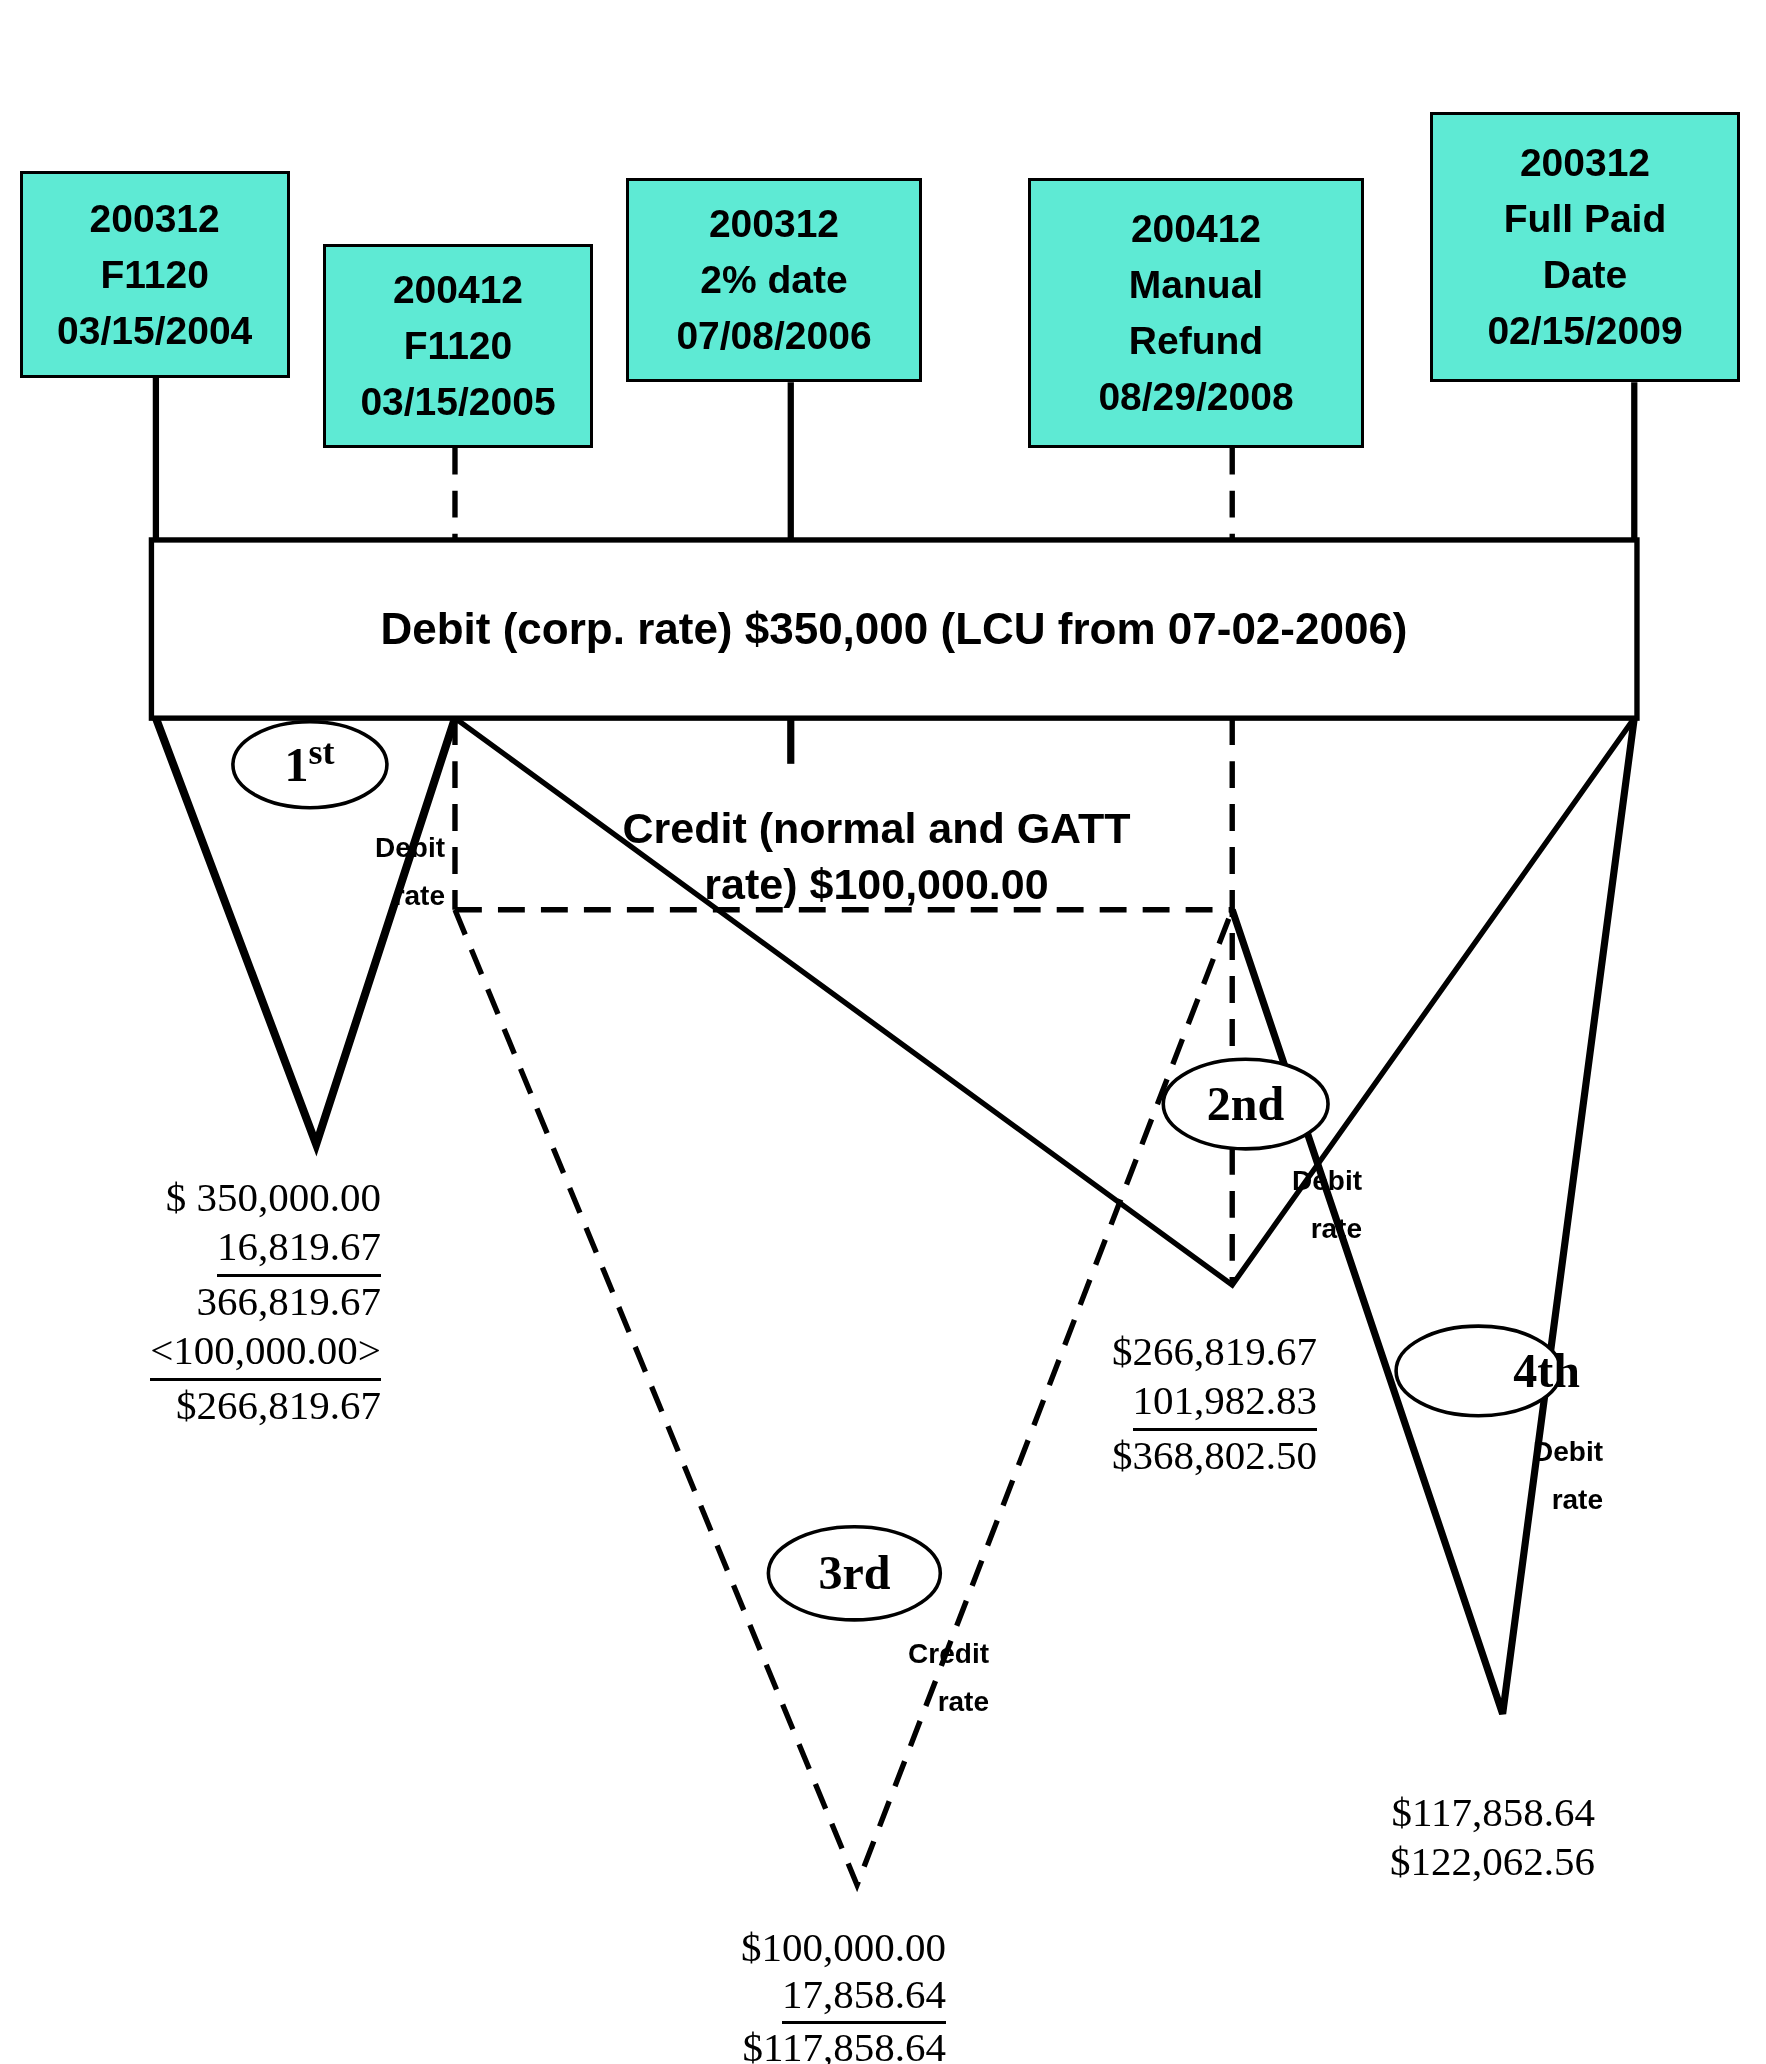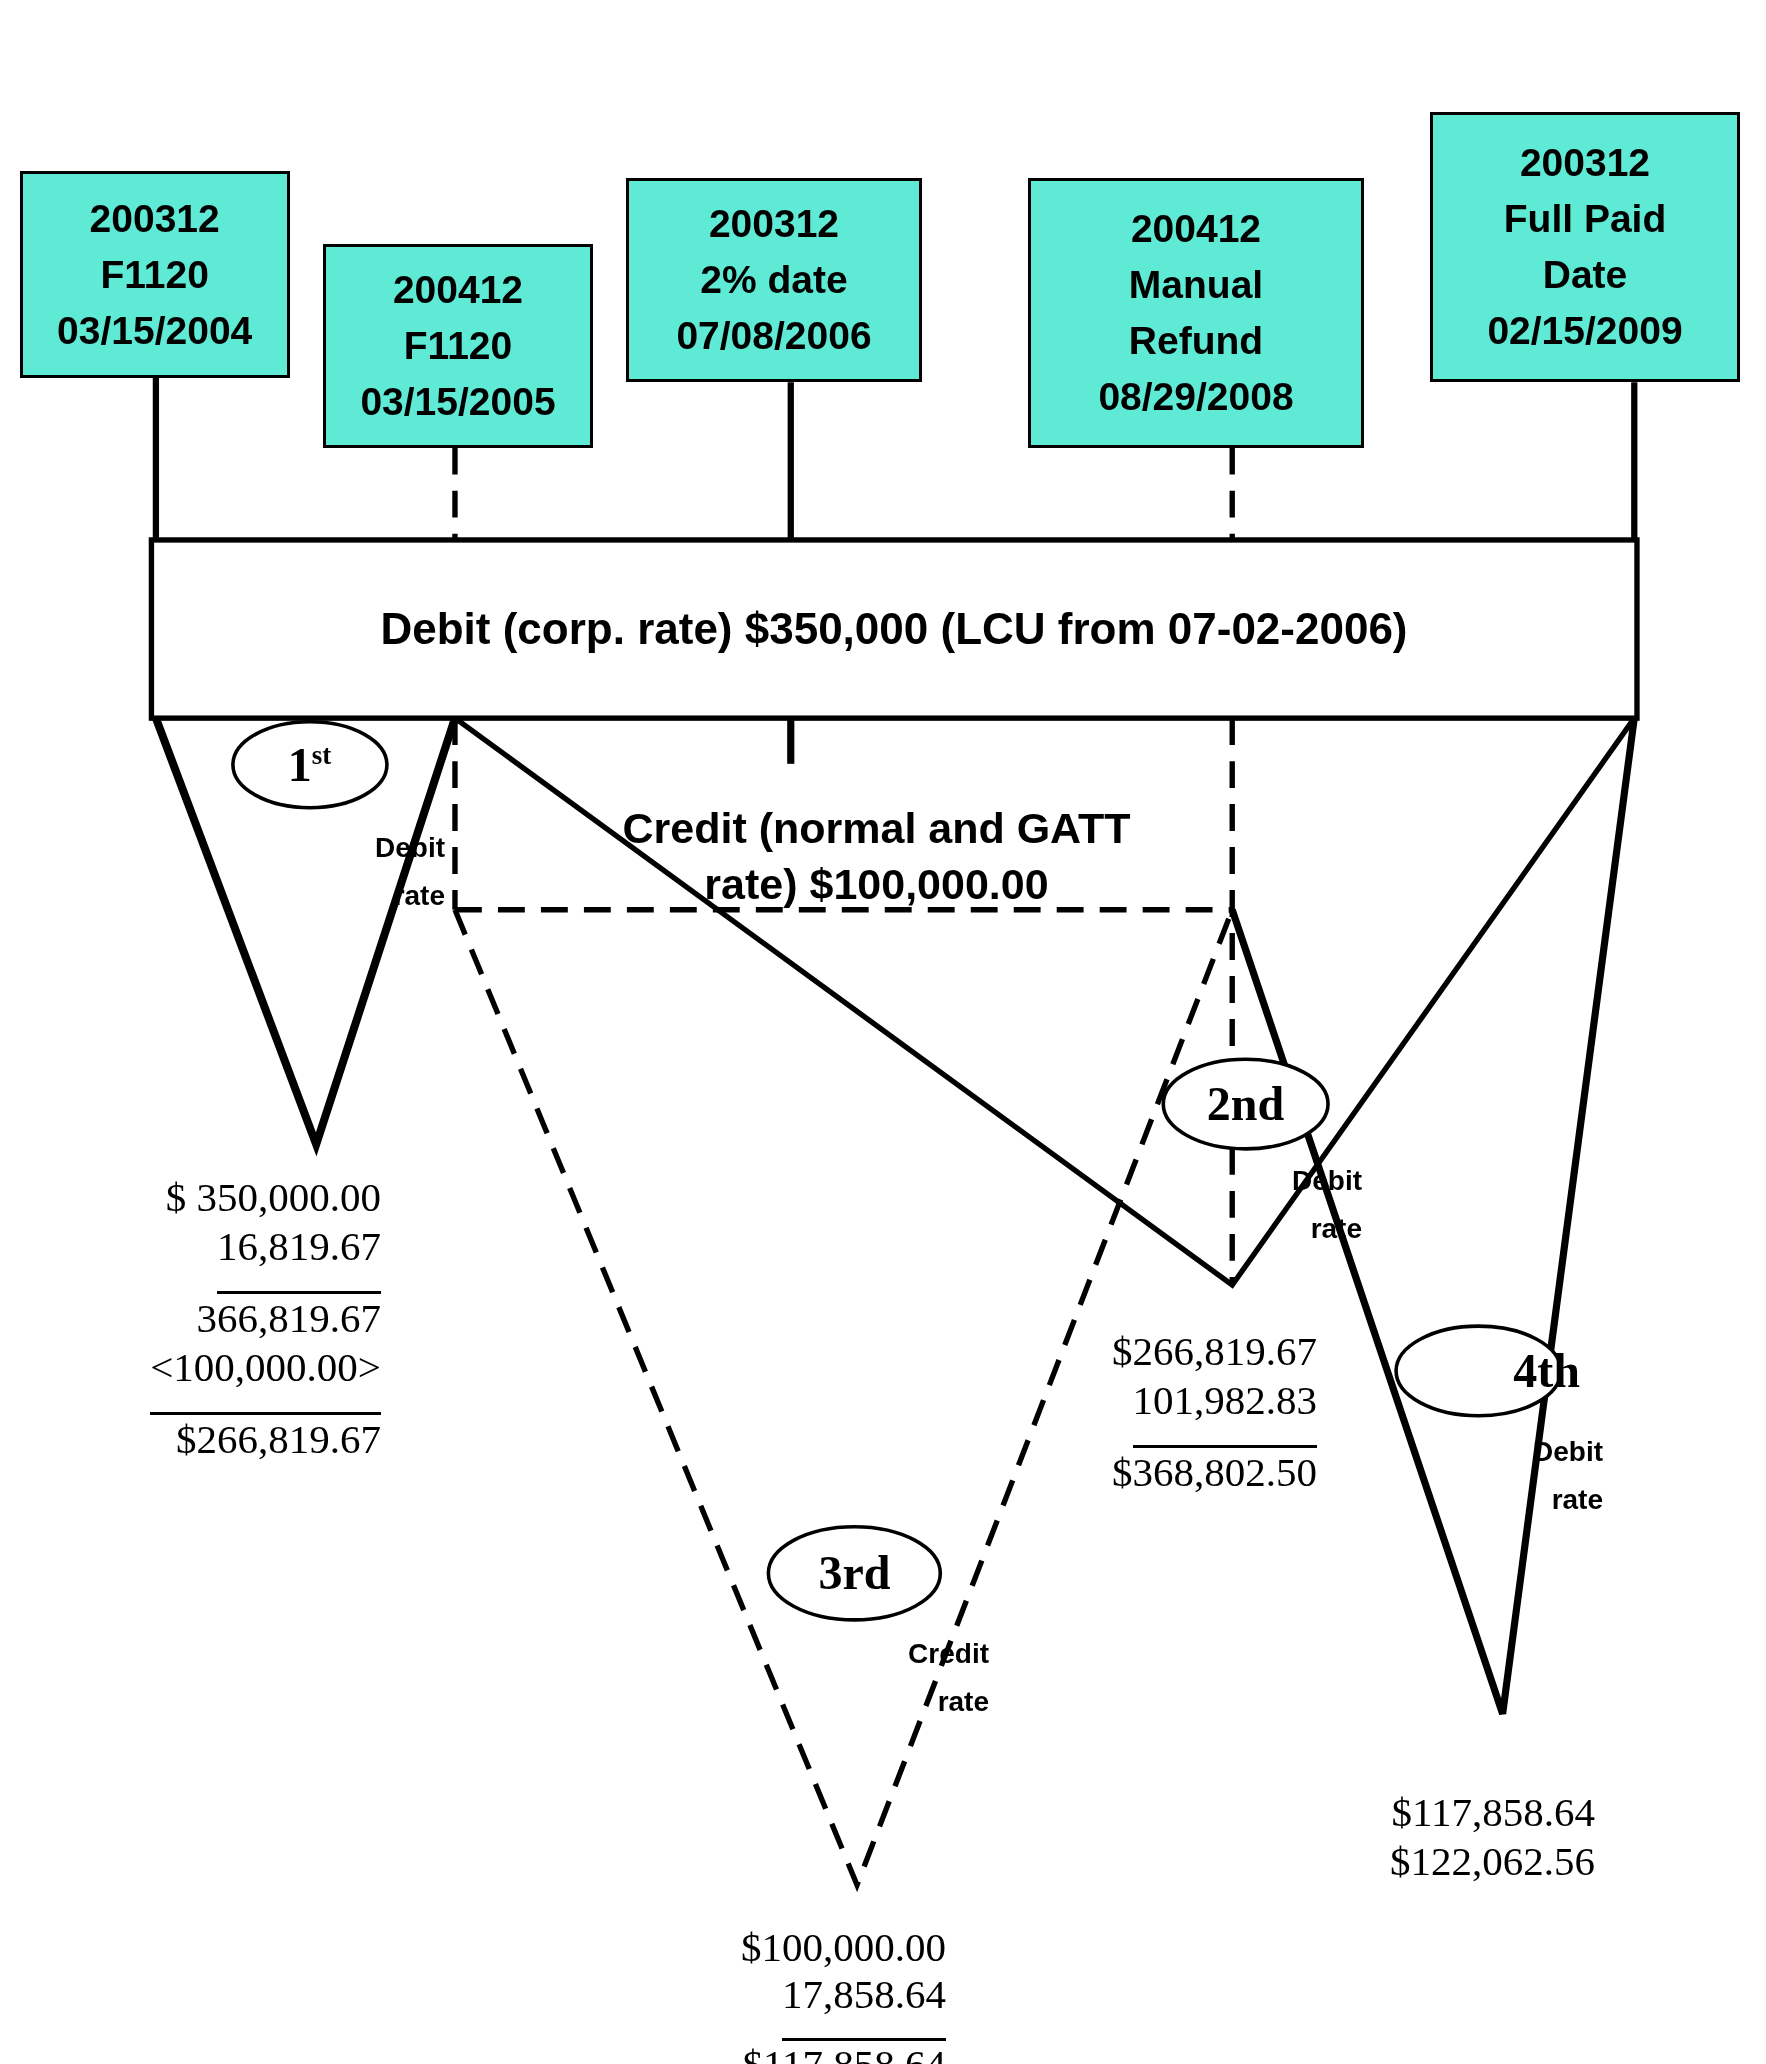--- a/index.html
+++ b/index.html
@@ -19,30 +19,30 @@
   .band-label { left:151px; top:540px; width:1486px; height:178px;
                 display:flex; align-items:center; justify-content:center;
                 font-weight:bold; font-size:44px; }
 
   .credit-note { left:563px; top:800px; width:627px; text-align:center;
                  font-weight:bold; font-size:43px; line-height:56px; }
 
   .ordinal { position:absolute; width:197px; text-align:center;
              font-family:"Liberation Serif", serif; font-weight:bold;
              font-size:48px; line-height:64px; }
-  .ordinal sup { vertical-align:super; font-size:27px; line-height:0; }
+  .ordinal sup { vertical-align:super; font-size:36px; line-height:0; }
 
   .rate-label { position:absolute; width:269px; text-align:right;
                 font-weight:bold; font-size:28px; line-height:48px; }
 
   .calc { position:absolute; width:287px; text-align:right;
           font-family:"Liberation Serif", serif; font-size:41px; line-height:49px; }
   .calc.tight { line-height:47px; }
   .calc-line .num { display:inline-block; }
-  .calc-line.ul .num { border-bottom:3.6px solid #000; padding-bottom:20px; }
+  .calc-line.ul .num { border-bottom:3.6px solid #000; padding-bottom:3px; }
 </style>
 </head>
 <body>
 
 <div class="page">
 
   <svg class="svg-layer" width="1766" height="2064" viewBox="0 0 1972 2305">
 
     <line x1="174" y1="422" x2="174" y2="603" stroke="#000" stroke-width="7"></line>
     <line x1="883" y1="427" x2="883" y2="603" stroke="#000" stroke-width="7"></line>

